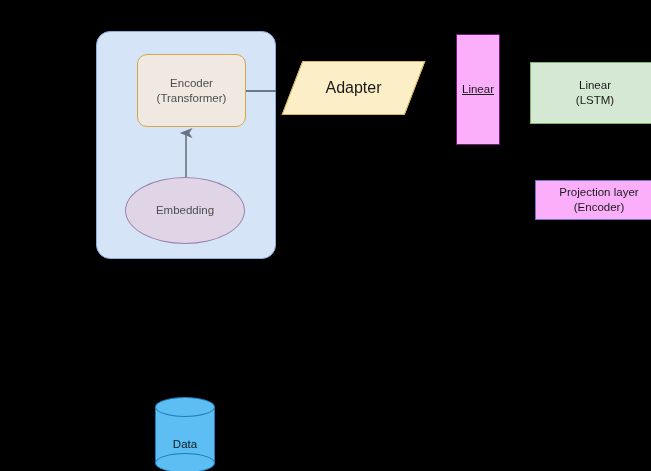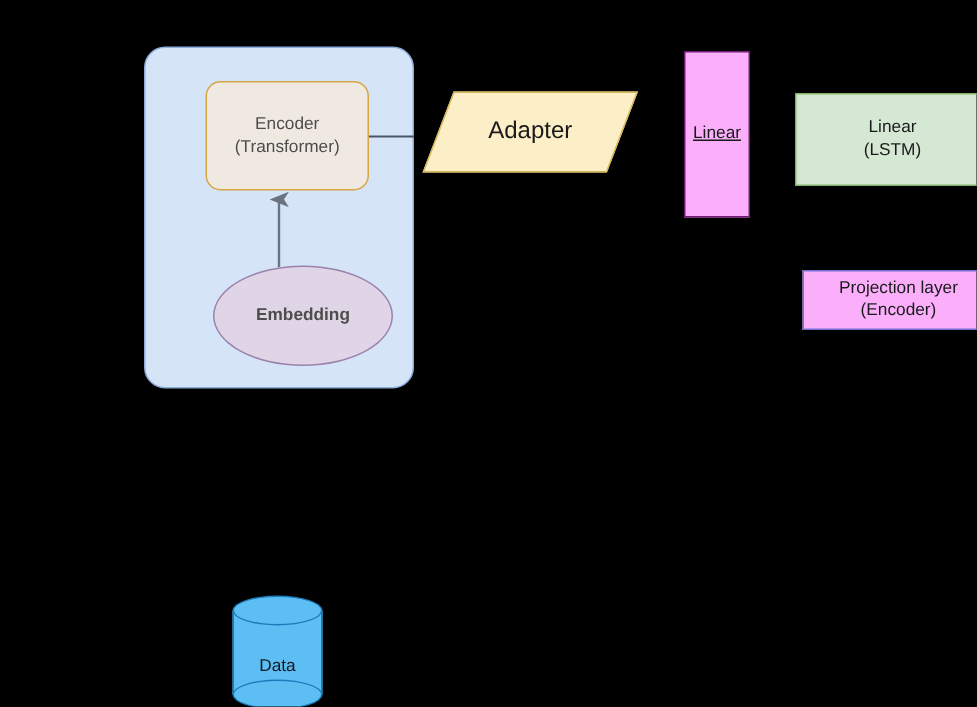--- a/index.html
+++ b/index.html
@@ -54,30 +54,29 @@
     height: 73px;
     background: #EFE9E2;
     border: 1px solid #D6A647;
     border-radius: 10px;
     font-size: 11.5px;
     color: #4D4D4D;
   }
 
   
   #embedding-node {
-    left: 142px;
+    left: 125px;
     top: 177px;
     width: 120px;
     height: 67px;
     background: #DFD5E7;
     border: 1px solid #9B82AC;
     border-radius: 50%;
     font-size: 11.5px;
     color: #4D4D4D;
-    font-weight: bold;
   }
 
   
   #adapter-node {
     left: 292px;
     top: 61px;
     width: 123px;
     height: 54px;
     font-size: 16px;
     color: #1A1A1A;

